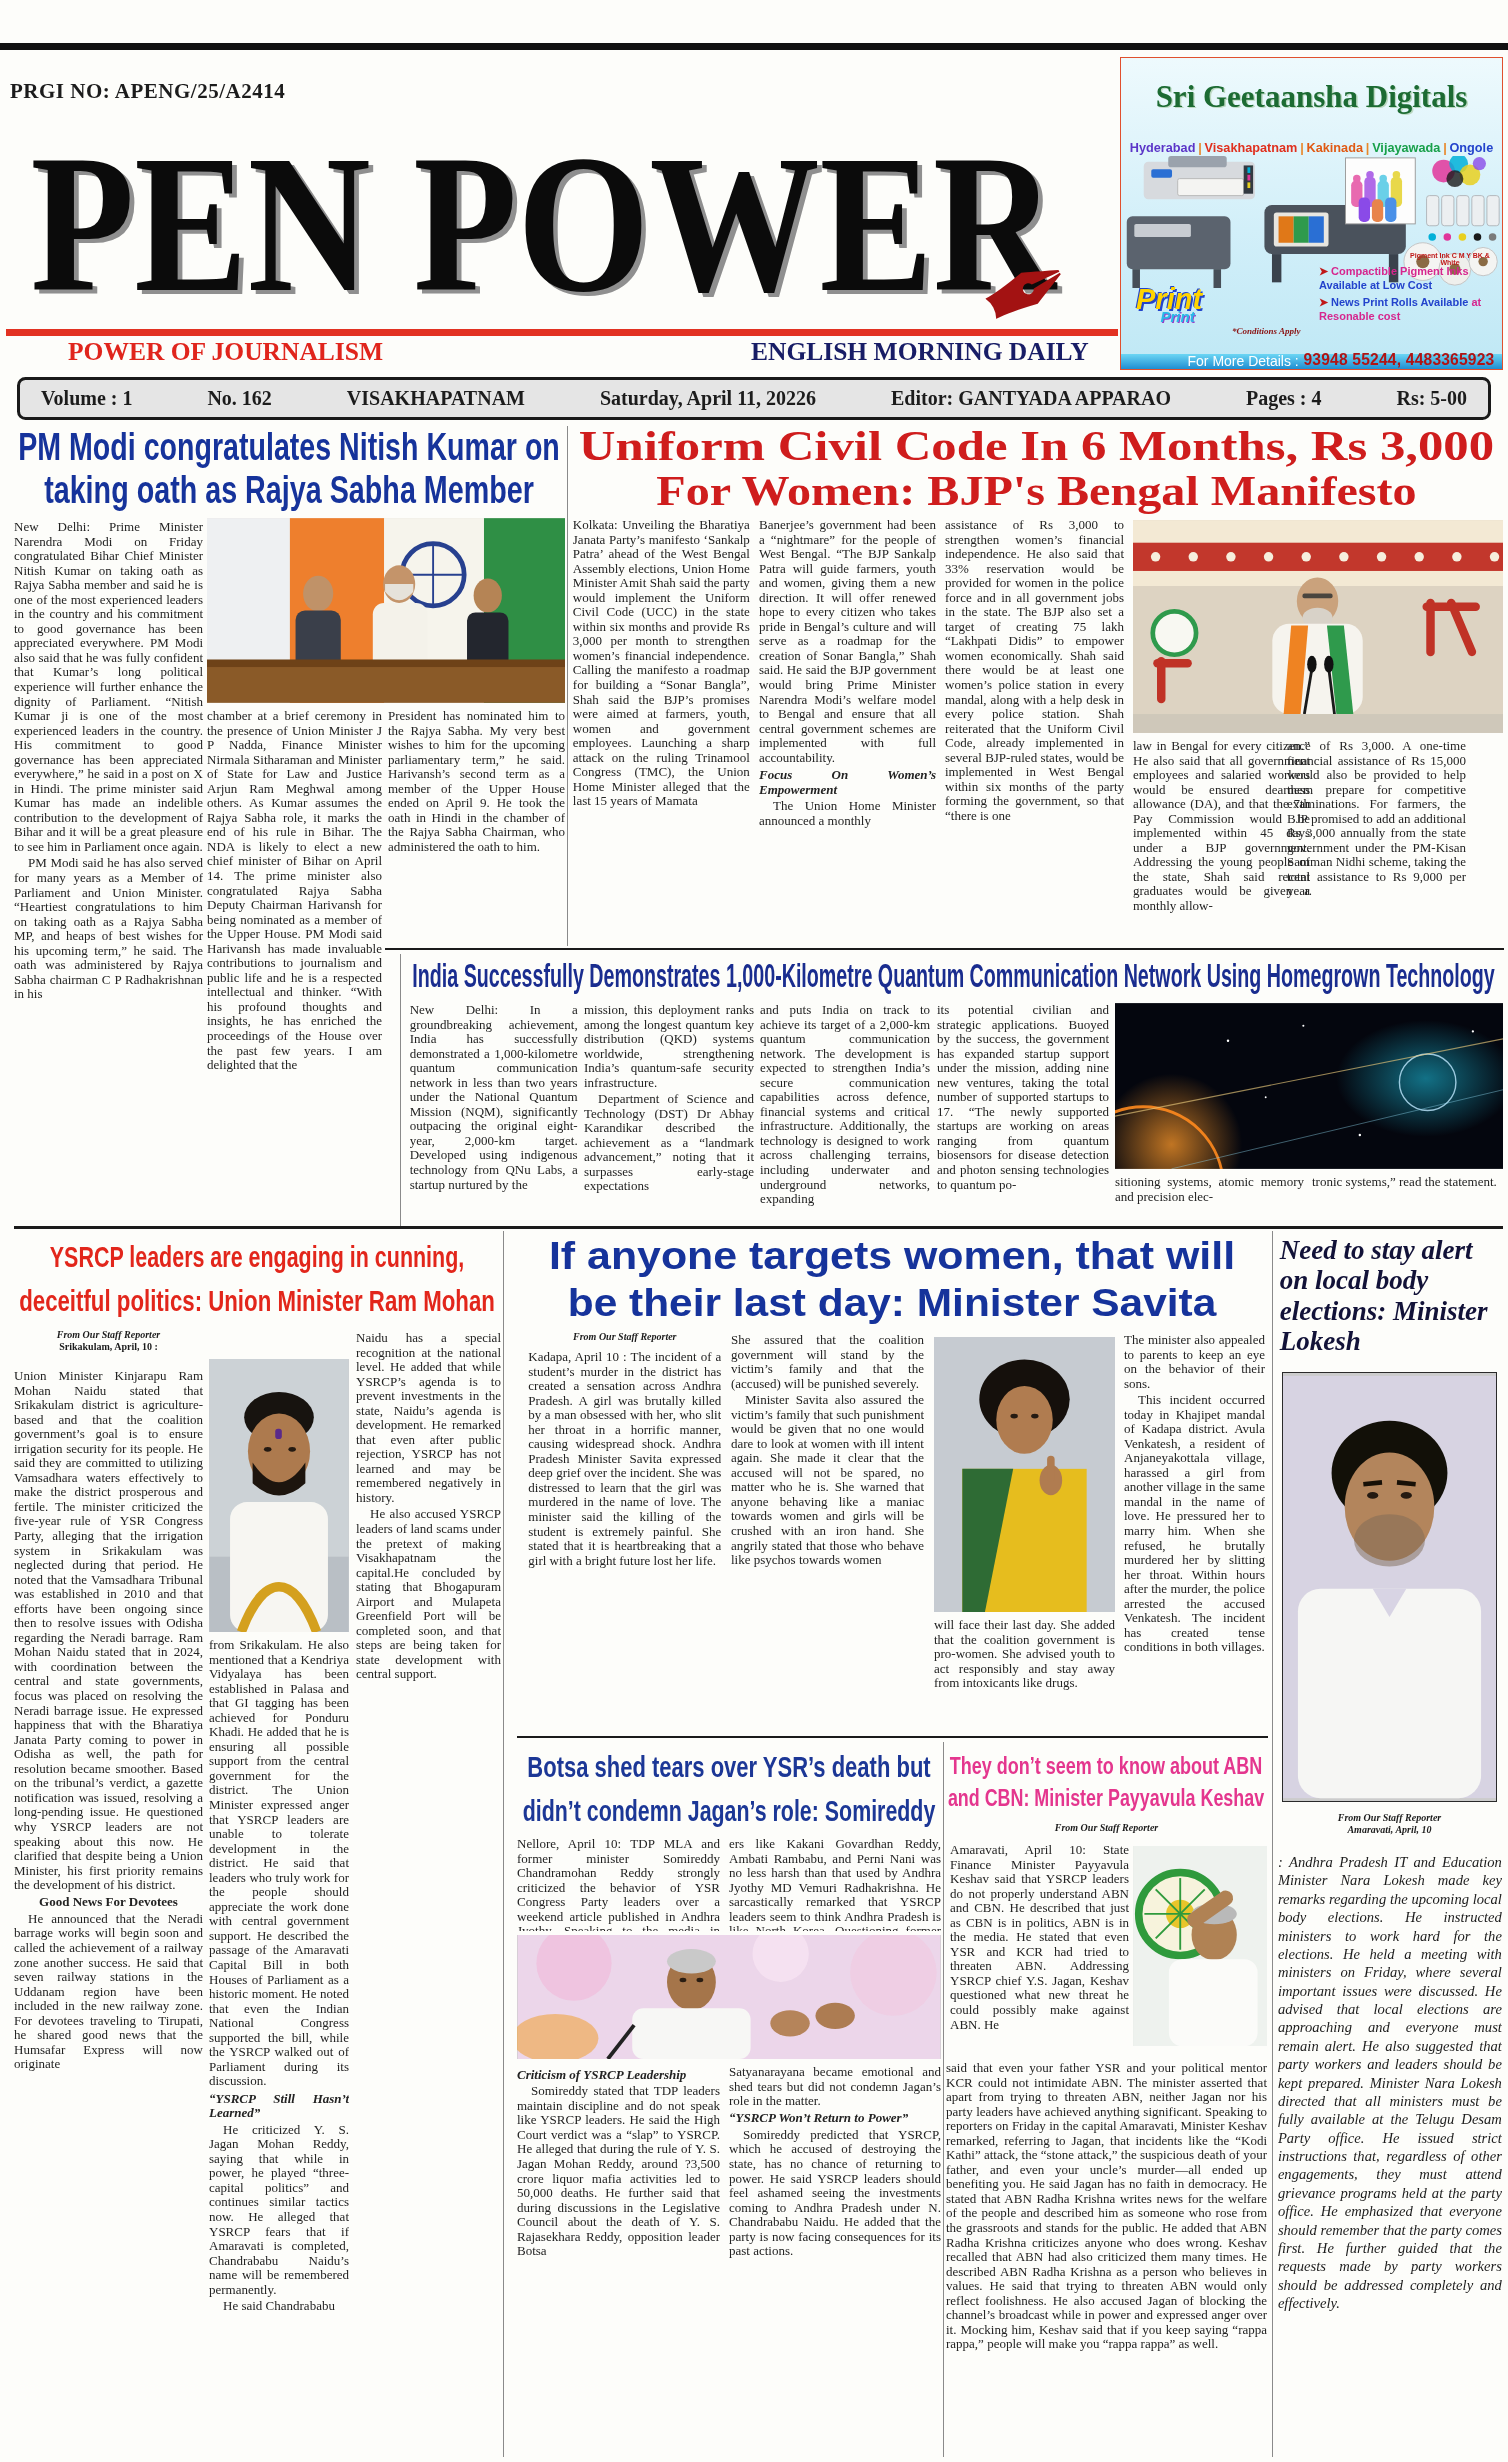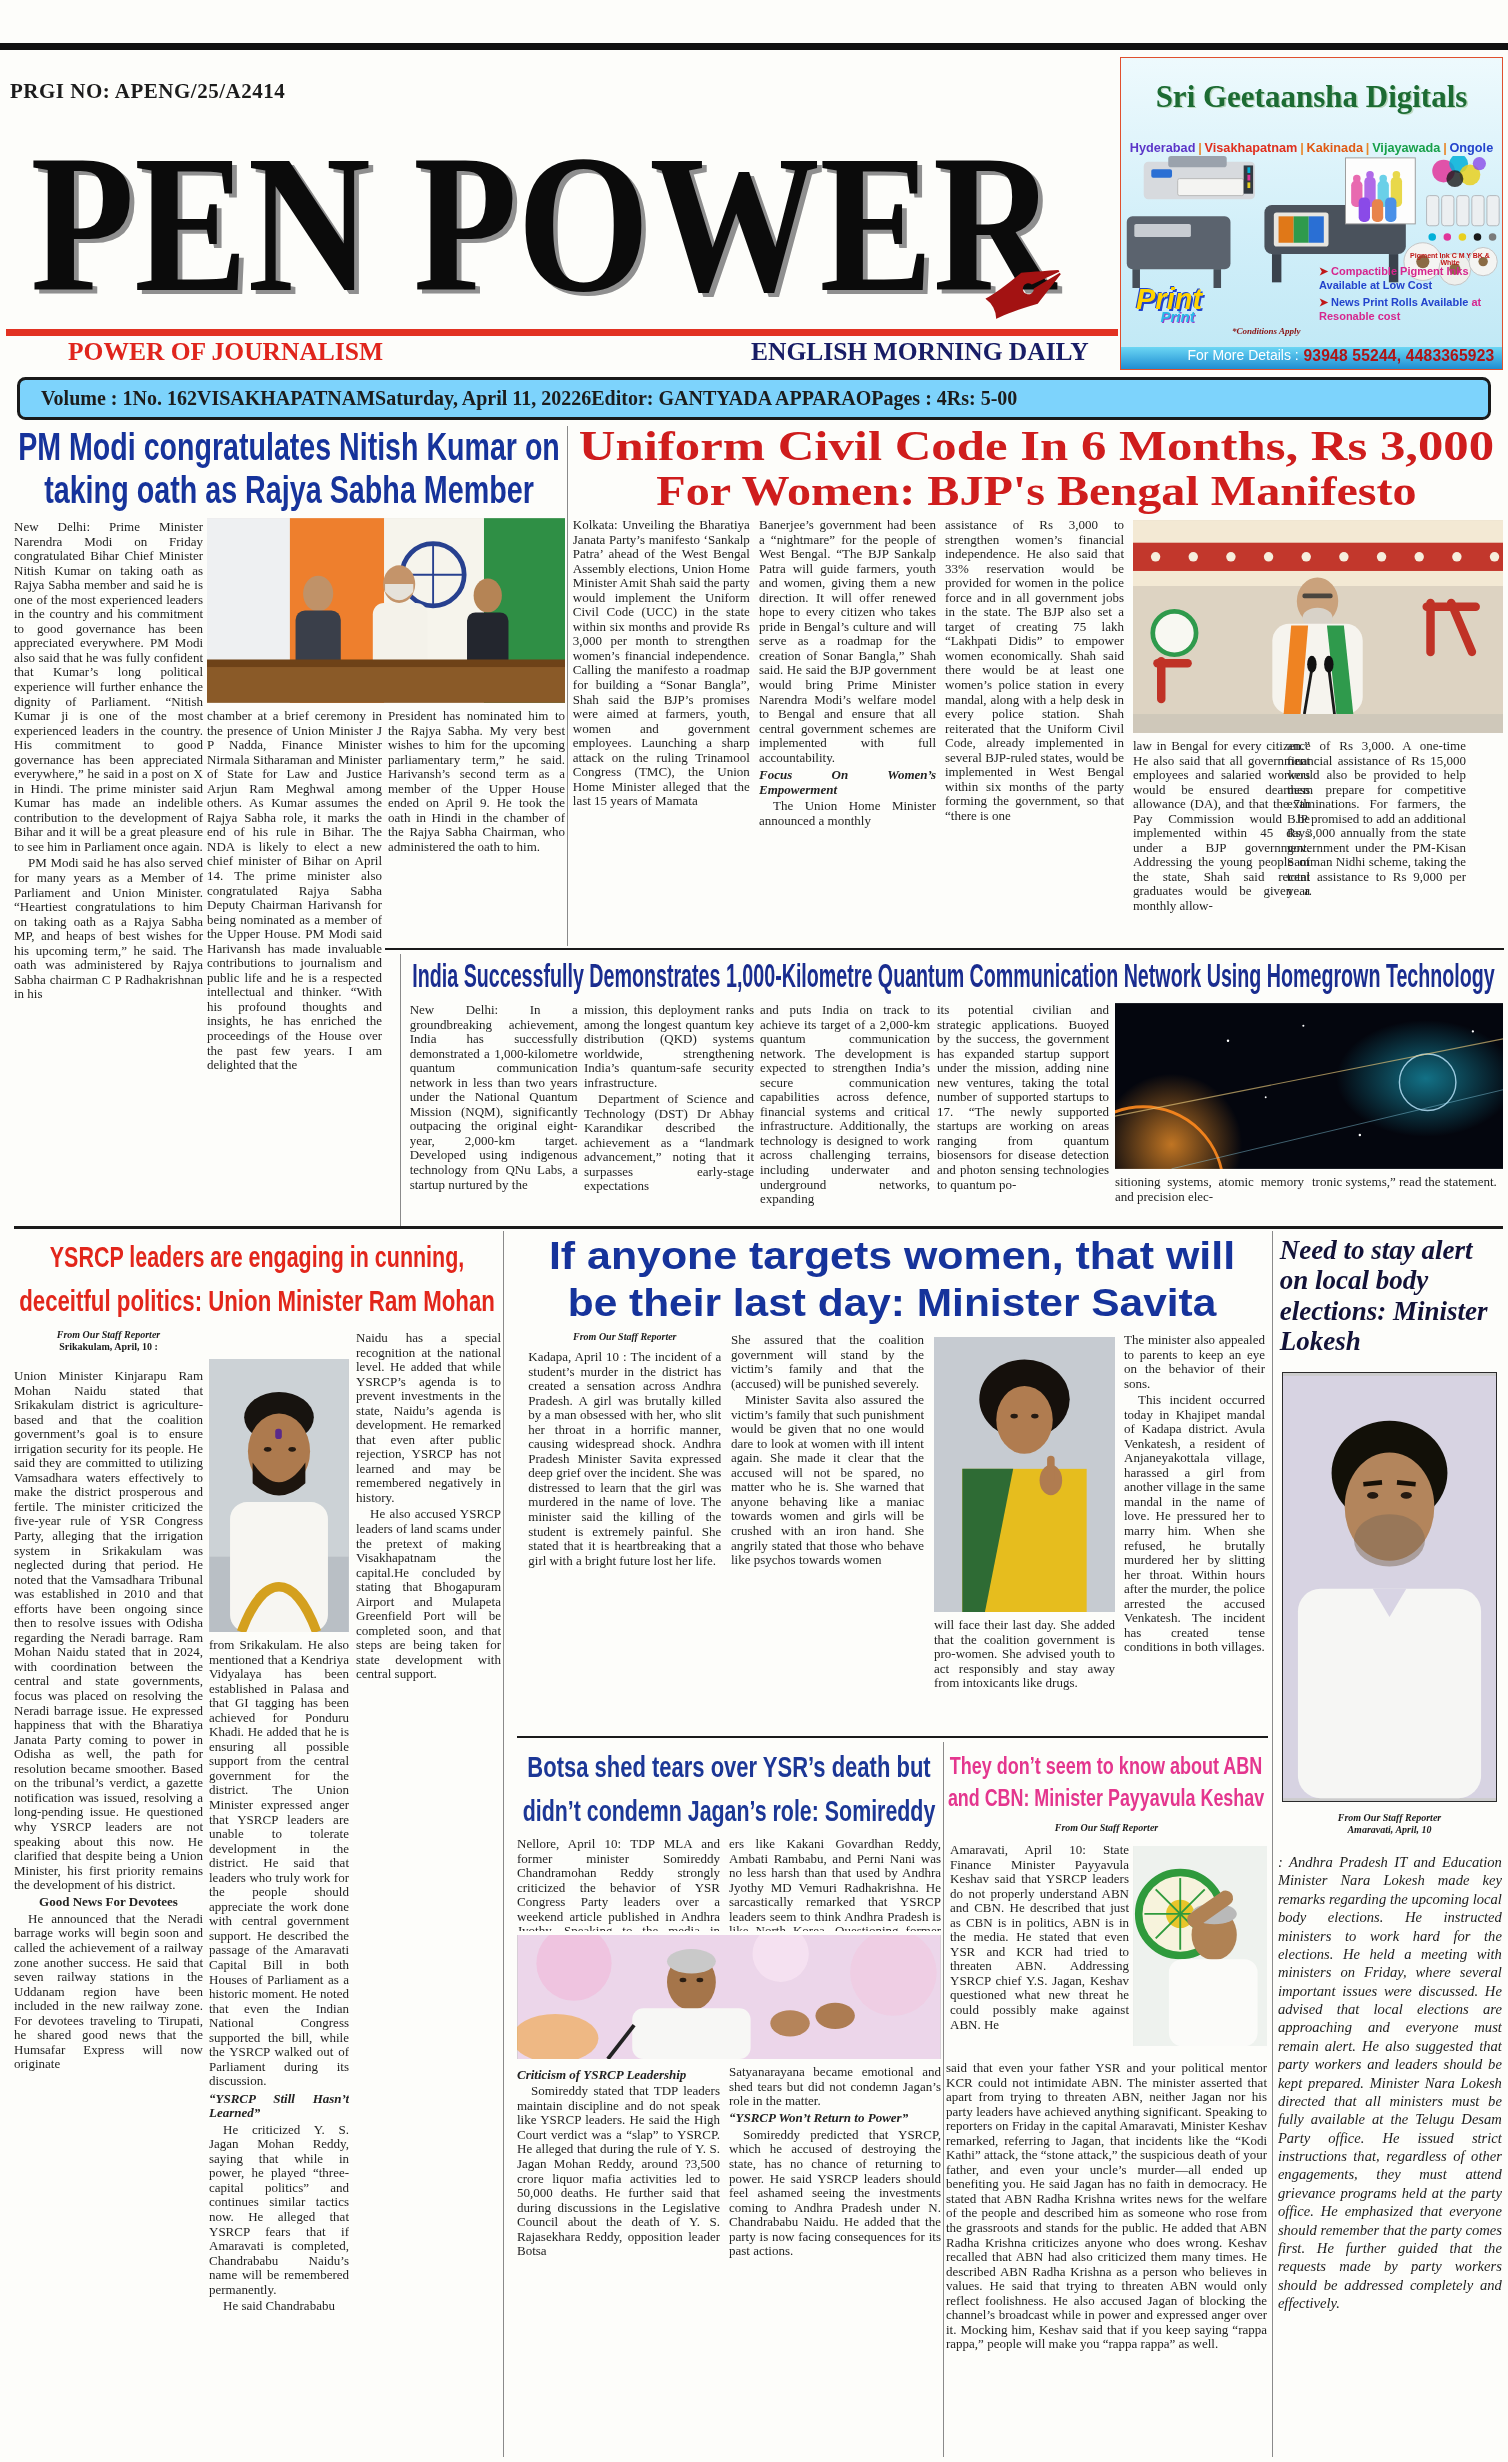--- a/index.html
+++ b/index.html
@@ -22,43 +22,43 @@
   .photo svg{display:block;width:100%;height:100%}
   .hl text{font-family:"Liberation Sans","DejaVu Sans",sans-serif;font-weight:bold}
   .hl.serif text{font-family:"Liberation Serif","DejaVu Serif",serif}
   .topbar{left:0;top:43px;width:1508px;height:6.6px;background:#111}
   .prgi{left:10px;top:79px;font-size:21px;font-weight:bold;letter-spacing:0.5px}
   .redrule{left:5.7px;top:329px;width:1112px;height:6.6px;background:#e23222}
   .tagl{top:337px;font-size:25.5px;font-weight:bold}
   .pen-glyph{left:980px;top:236px;font-size:113px;color:#a31212;transform:rotate(-28deg);line-height:1}
   
   .infobar{left:17px;top:377px;width:1474px;height:43px;border:3.3px solid #1a1a1a;border-radius:8.5px;
-           display:flex;align-items:center;justify-content:flex-start;padding:0 21px;
-           font-weight:bold;font-size:20px;background:#7dd3fc}
+           display:flex;align-items:center;justify-content:space-between;padding:0 21px;
+           font-weight:bold;font-size:20px;background:#e5e5e5}
   
   .adbox{left:1120px;top:57px;width:383px;height:313px;border:1.9px solid #e0502e;
          background:linear-gradient(180deg,#eefafd 0%,#d2eff9 55%,#bfe8f5 100%);overflow:hidden}
   .ad-title{position:absolute;left:0;top:21px;width:100%;text-align:center;font-weight:bold;
             font-size:31px;color:#1c6b33;text-shadow:1.4px 1.4px 0 #bcd9c2;font-family:"Liberation Serif",serif}
   .ad-cities{position:absolute;left:0;top:83px;width:100%;text-align:center;font-weight:bold;
              font-size:12.7px;font-family:"Liberation Sans",sans-serif}
   .ad-cities .s{color:#e8882a;padding:0 2.8px}
   .c1{color:#5b35c8}.c2{color:#e0301e}.c3{color:#e05a14}.c4{color:#18a04a}.c5{color:#2343cc}
   .ad-bullets{position:absolute;left:198px;top:207px;width:181px;font-family:"Liberation Sans",sans-serif;
               font-size:11px;font-weight:bold;line-height:1.25}
   .ad-bullets .arrow{color:#c01818;margin-right:2.8px}
   .b1{color:#d6268e}.b2{color:#2343cc}
   .ad-cond{position:absolute;left:111px;top:268px;font-size:9px;font-style:italic;color:#8a1212;font-weight:bold}
   .ad-print{position:absolute;left:15px;top:230px;font-family:"Liberation Sans",sans-serif;font-weight:bold;
             font-size:29px;color:#ffd400;text-shadow:1.9px 1.9px 0 #2244cc,-0.9px -0.9px 0 #2244cc;font-style:italic;line-height:.8}
   .ad-print .mini{display:block;font-size:15px;color:#29b9e8;text-shadow:0.9px 0.9px 0 #9a3ec8;margin-left:24.5px}
   .ad-ink-cap{position:absolute;left:279px;top:194px;width:100px;text-align:center;font-size:7px;
               color:#c01818;font-weight:bold;font-family:"Liberation Sans",sans-serif}
-  .ad-strip{position:absolute;left:0;bottom:0;width:100%;height:22px;
-            background:linear-gradient(180deg,#6cd6f4,#1f8ed2);display:flex;align-items:flex-start;justify-content:flex-end;
+  .ad-strip{position:absolute;left:0;bottom:0;width:100%;height:15px;
+            background:linear-gradient(180deg,#6cd6f4,#1f8ed2);display:flex;align-items:flex-end;justify-content:flex-end;
             padding:0 7.5px;font-family:"Liberation Sans",sans-serif}
   .ad-strip .lbl{color:#fff;font-size:14px;margin-right:4.7px}
   .ad-strip .num{color:#b01414;font-weight:bold;font-size:15.6px;letter-spacing:0.2px}
   
   .lokesh-head{position:absolute;font:bold italic 27px/1.13 "Liberation Serif",serif;color:#121238}
   .lokesh-body{position:absolute;font-style:italic;font-size:14.6px;line-height:1.26;text-align:justify;overflow:hidden}
 </style>
 </head>
 <body>
 

